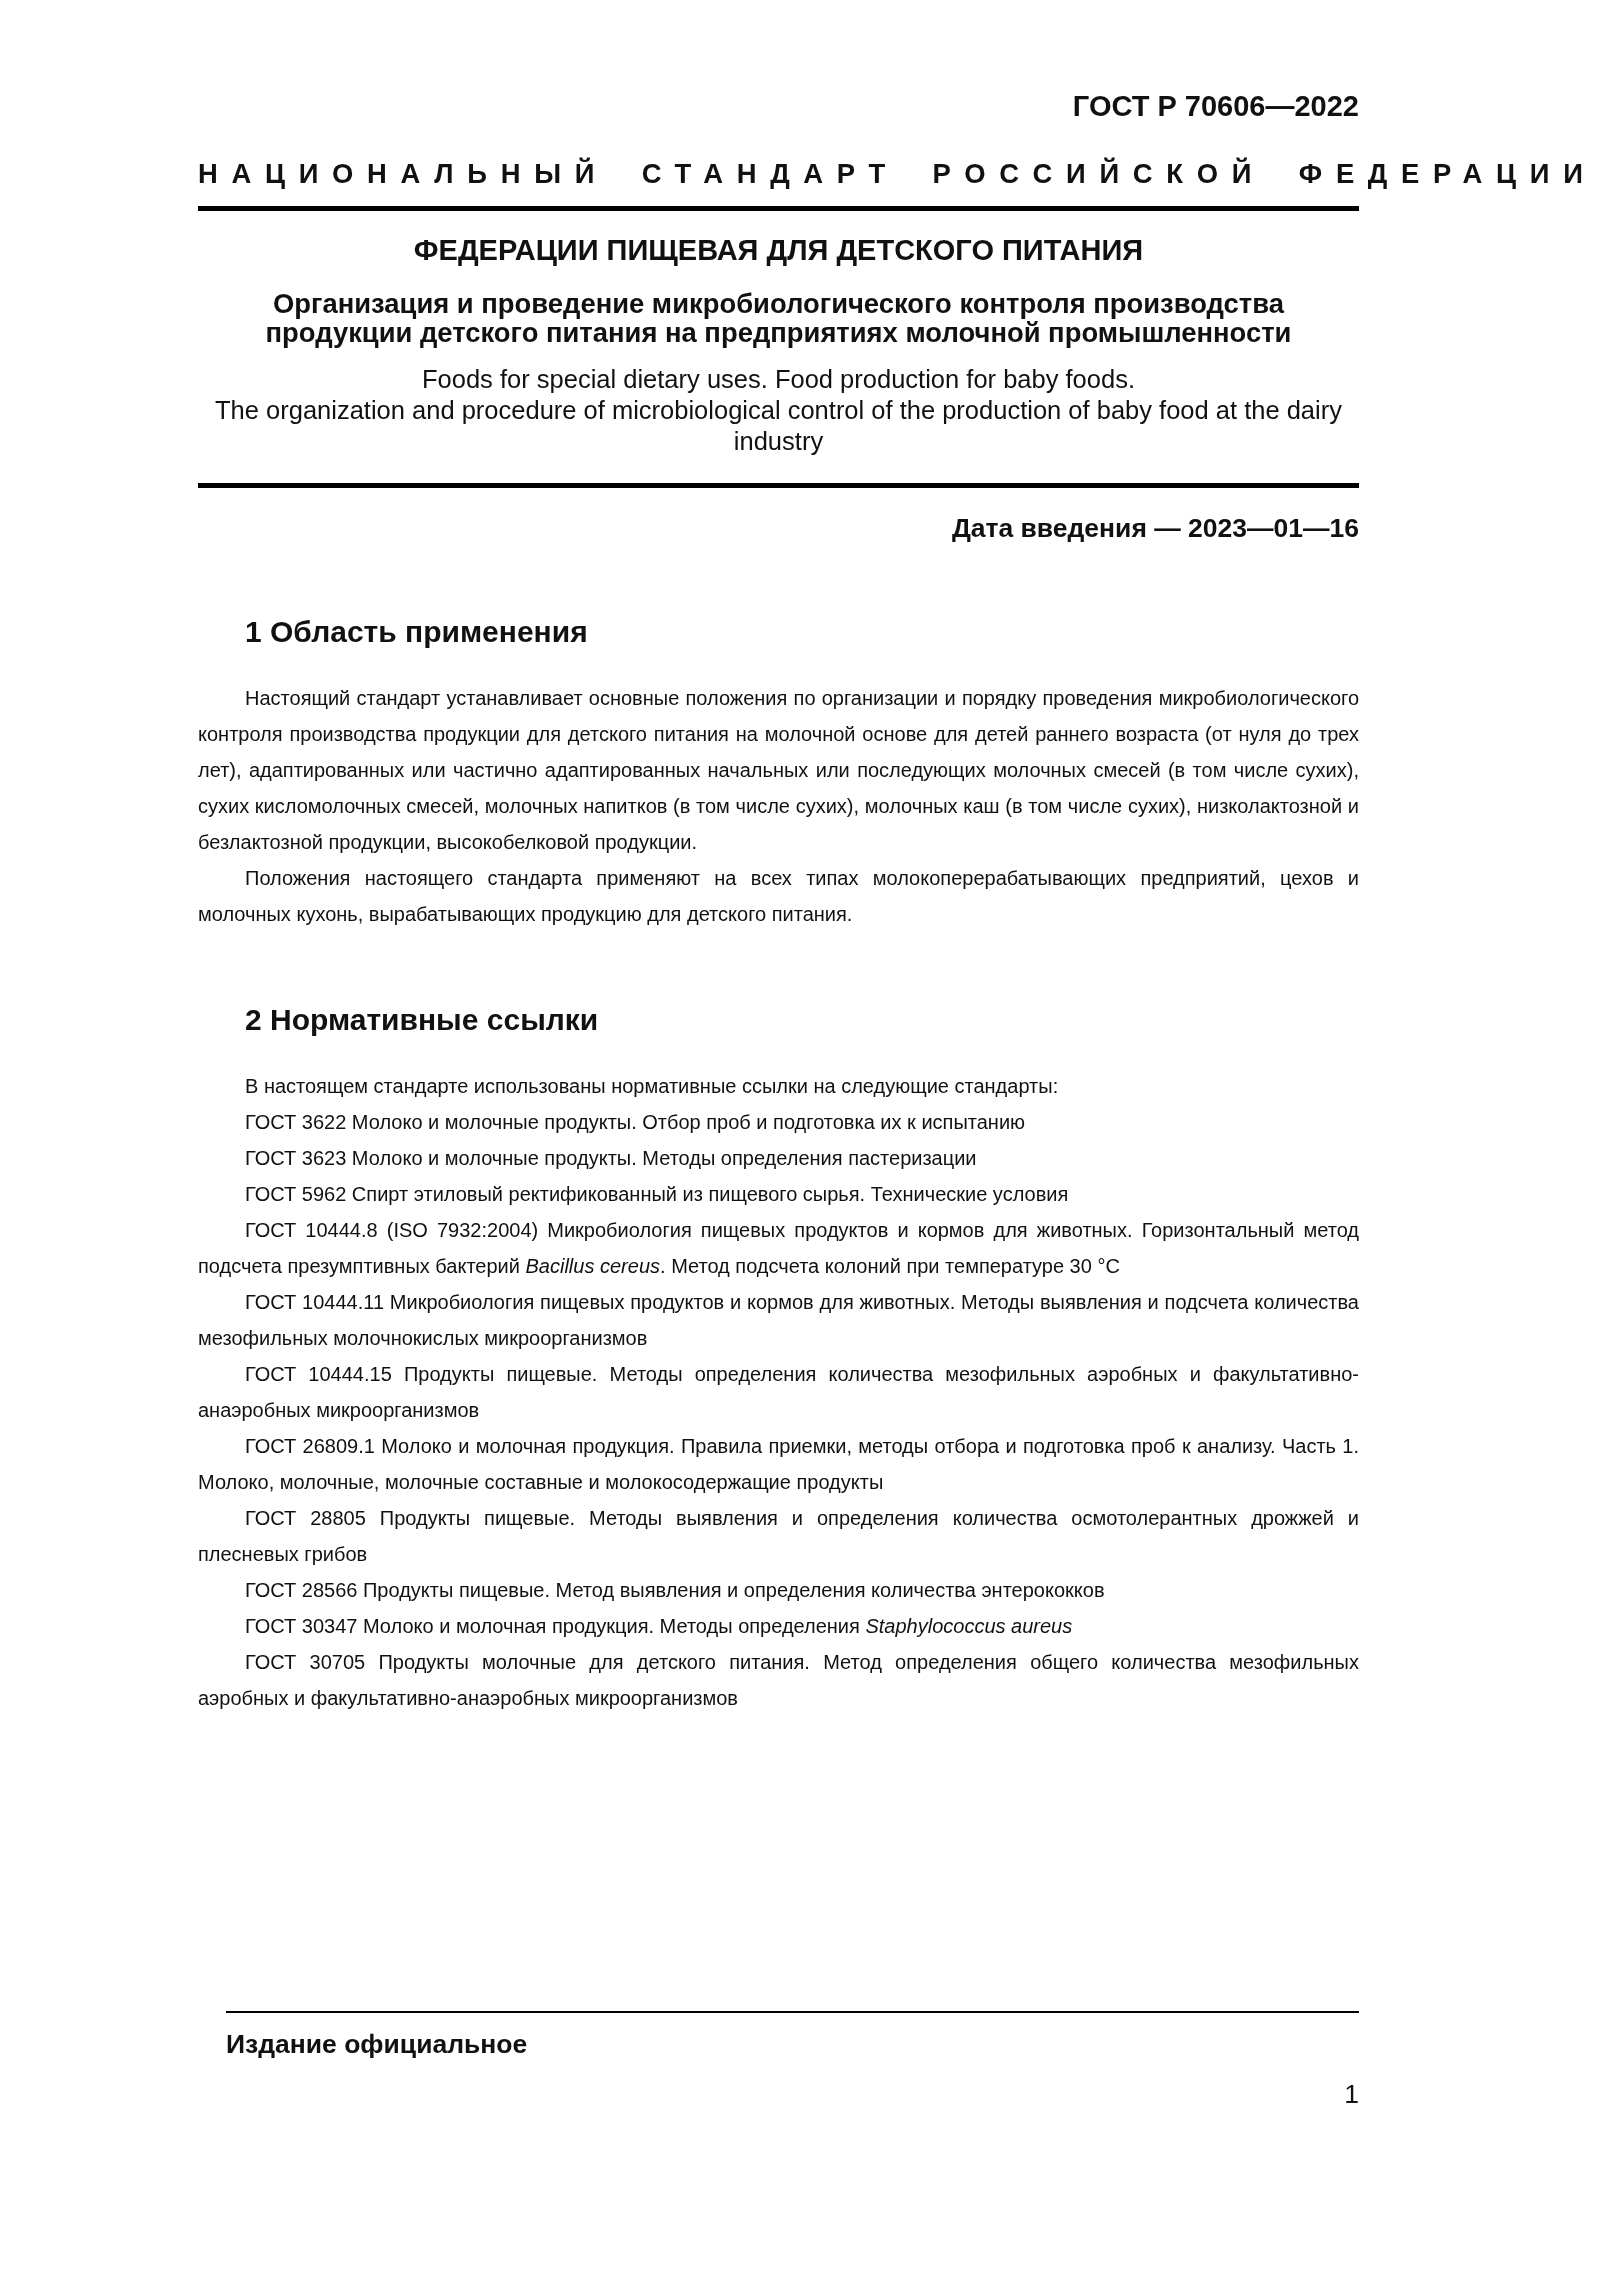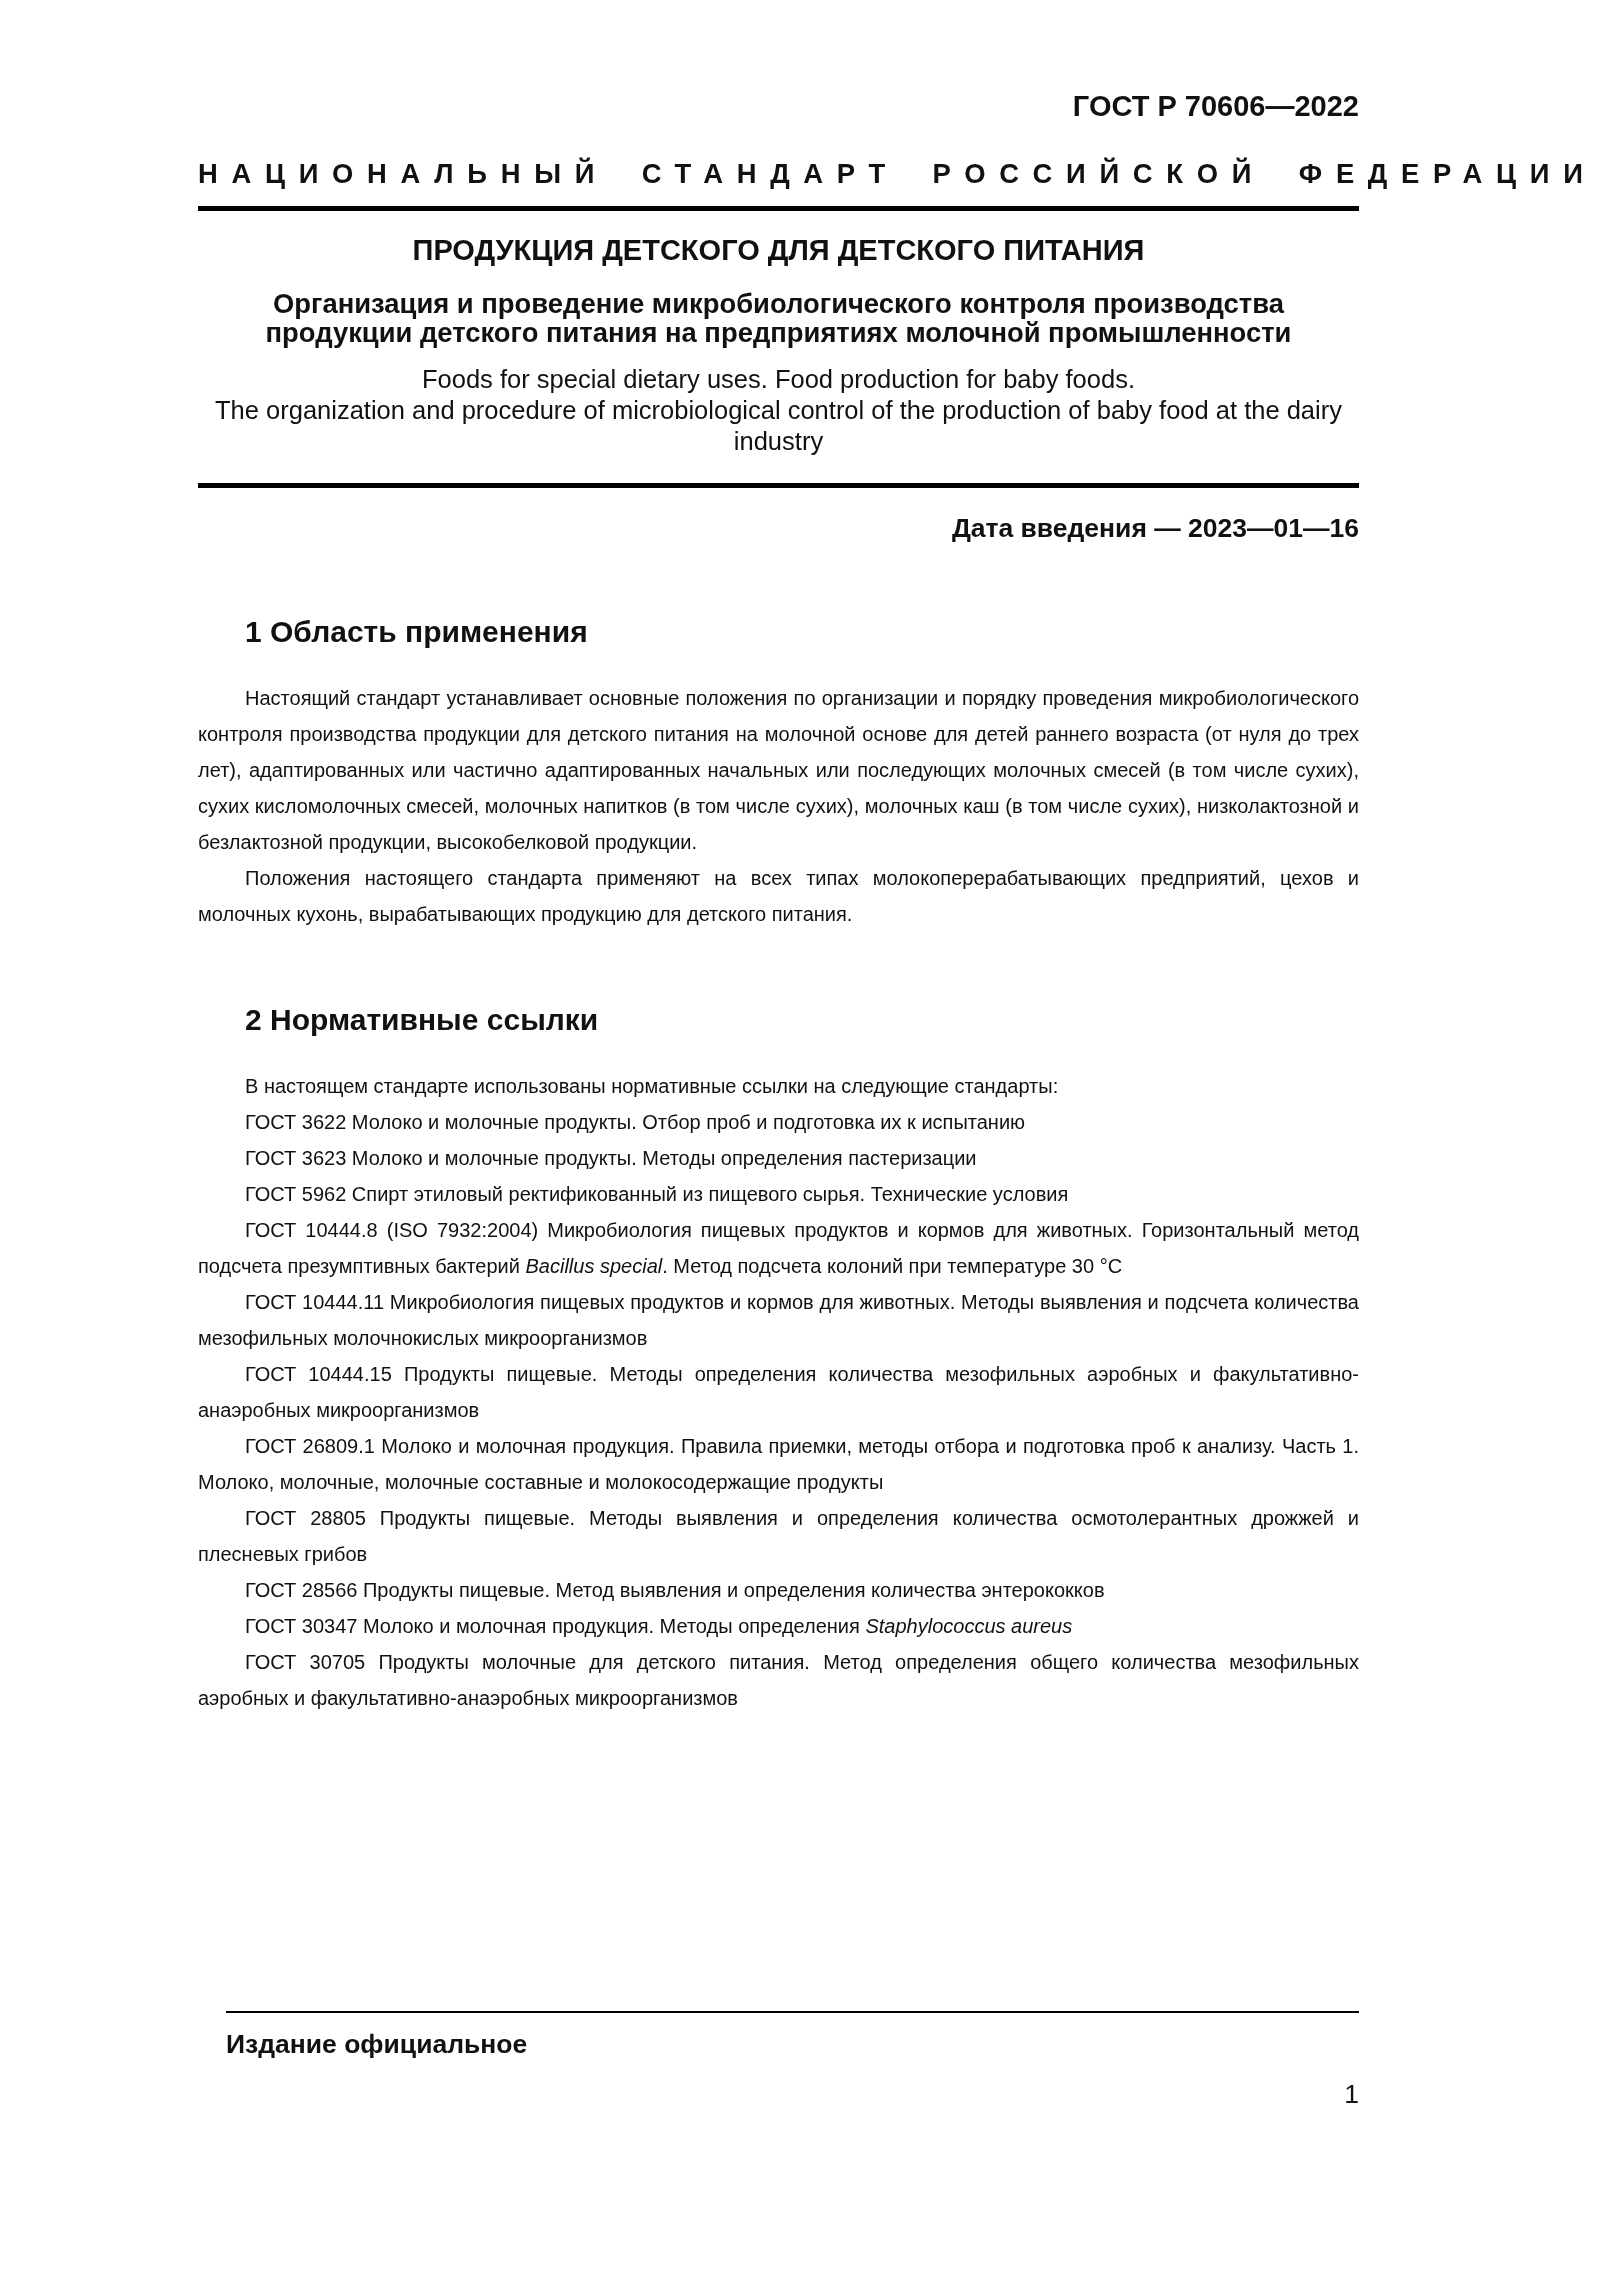--- a/index.html
+++ b/index.html
@@ -79,21 +79,21 @@
 
 <div class="page">
 
   <div class="doc-code">ГОСТ Р 70606—2022</div>
 
   <div class="nat-header">НАЦИОНАЛЬНЫЙ СТАНДАРТ РОССИЙСКОЙ ФЕДЕРАЦИИ</div>
 
   <div class="rule thick"></div>
 
   <div class="title-block">
-    <p class="t-main">ПРОДУКЦИЯ ДЕТСКОГО ДЛЯ ДЕТСКОГО ПИТАНИЯ</p>
+    <p class="t-main">ФЕДЕРАЦИИ ПИЩЕВАЯ ДЛЯ ДЕТСКОГО ПИТАНИЯ</p>
     <p class="t-sub2">Организация и проведение микробиологического контроля производства
 продукции детского питания на предприятиях молочной промышленности</p>
     <p class="t-eng">Foods for special dietary uses. Food production for baby foods.
 The organization and procedure of microbiological control of the production of baby food at the dairy industry</p>
   </div>
 
   <div class="rule thick"></div>
 
   <p class="date-line">Дата введения — 2023—01—16</p>
 
@@ -102,21 +102,21 @@
       <p class="body-par">Настоящий стандарт устанавливает основные положения по организации и порядку проведения микробиологического контроля производства продукции для детского питания на молочной основе для детей раннего возраста (от нуля до трех лет), адаптированных или частично адаптированных начальных или последующих молочных смесей (в том числе сухих), сухих кисломолочных смесей, молочных напитков (в том числе сухих), молочных каш (в том числе сухих), низколактозной и безлактозной продукции, высокобелковой продукции.</p>
       <p class="body-par">Положения настоящего стандарта применяют на всех типах молокоперерабатывающих предприятий, цехов и молочных кухонь, вырабатывающих продукцию для детского питания.</p>
     </div>
 
   <h2 class="sec-h">2 Нормативные ссылки</h2>
   <p class="body-par">В настоящем стандарте использованы нормативные ссылки на следующие стандарты:</p>
   <div id="references-list">
       <p class="body-par"><span>ГОСТ 3622 Молоко и молочные продукты. Отбор проб и подготовка их к испытанию</span></p>
       <p class="body-par"><span>ГОСТ 3623 Молоко и молочные продукты. Методы определения пастеризации</span></p>
       <p class="body-par"><span>ГОСТ 5962 Спирт этиловый ректификованный из пищевого сырья. Технические условия</span></p>
-      <p class="body-par"><span>ГОСТ 10444.8 (ISO 7932:2004) Микробиология пищевых продуктов и кормов для животных. Горизонтальный метод подсчета презумптивных бактерий </span><span class="it">Bacillus special</span><span>. Метод подсчета колоний при температуре 30 °С</span></p>
+      <p class="body-par"><span>ГОСТ 10444.8 (ISO 7932:2004) Микробиология пищевых продуктов и кормов для животных. Горизонтальный метод подсчета презумптивных бактерий </span><span class="it">Bacillus cereus</span><span>. Метод подсчета колоний при температуре 30 °С</span></p>
       <p class="body-par"><span>ГОСТ 10444.11 Микробиология пищевых продуктов и кормов для животных. Методы выявления и подсчета количества мезофильных молочнокислых микроорганизмов</span></p>
       <p class="body-par"><span>ГОСТ 10444.15 Продукты пищевые. Методы определения количества мезофильных аэробных и факультативно-анаэробных микроорганизмов</span></p>
       <p class="body-par"><span>ГОСТ 26809.1 Молоко и молочная продукция. Правила приемки, методы отбора и подготовка проб к анализу. Часть 1. Молоко, молочные, молочные составные и молокосодержащие продукты</span></p>
       <p class="body-par"><span>ГОСТ 28805 Продукты пищевые. Методы выявления и определения количества осмотолерантных дрожжей и плесневых грибов</span></p>
       <p class="body-par"><span>ГОСТ 28566 Продукты пищевые. Метод выявления и определения количества энтерококков</span></p>
       <p class="body-par"><span>ГОСТ 30347 Молоко и молочная продукция. Методы определения </span><span class="it">Staphylococcus aureus</span></p>
       <p class="body-par"><span>ГОСТ 30705 Продукты молочные для детского питания. Метод определения общего количества мезофильных аэробных и факультативно-анаэробных микроорганизмов</span></p>
     </div>
 
   <div class="footer">

